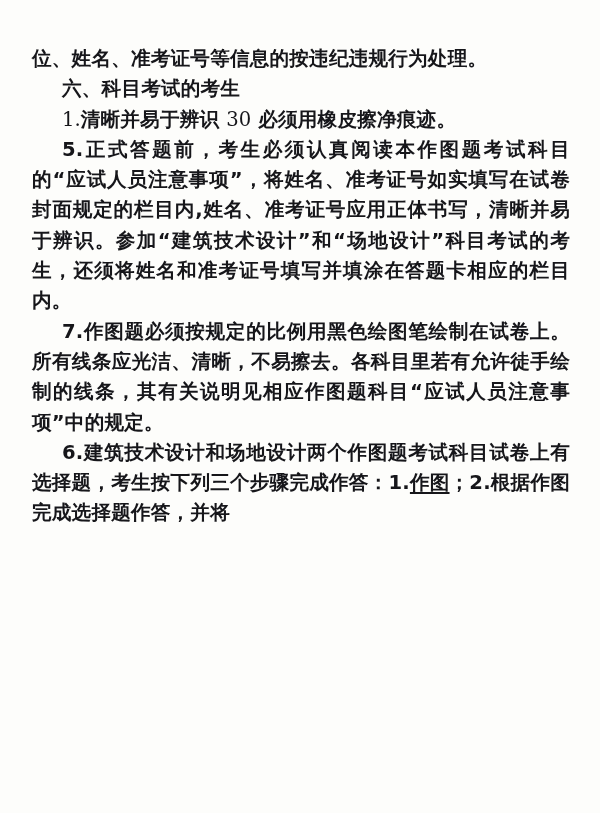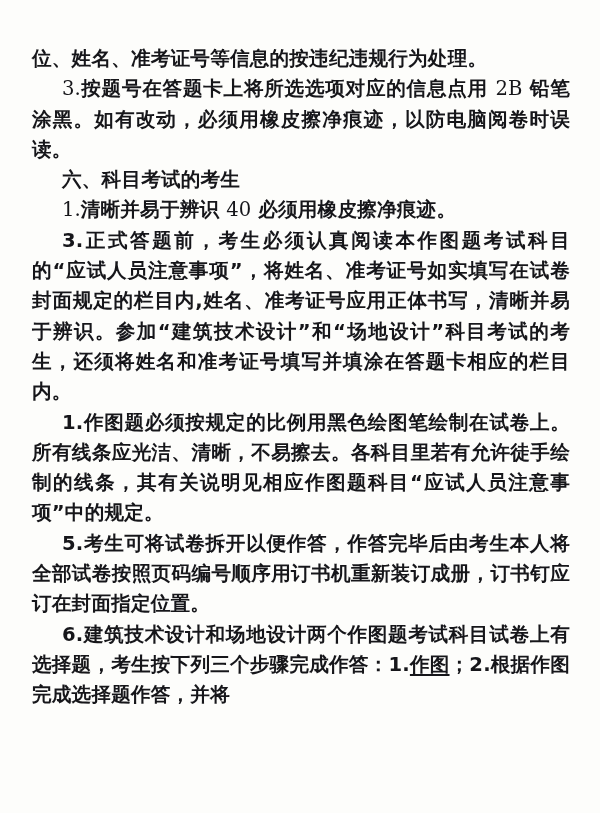--- a/index.html
+++ b/index.html
@@ -57,35 +57,31 @@
   }
 </style>
 </head>
 <body>
 
 <div id="page">
   <div class="doc-body">
 
     <p class="para">位、姓名、准考证号等信息的按违纪违规行为处理。</p>
 
-    <p class="para indent">
-      <span class="latin">3.</span><span>按题号在答题卡上将所选选项对应的信息点用 </span><span class="latin">2B</span><span> 铅笔涂黑。如有改动，必须用橡皮擦净痕迹，以防电脑阅卷时误读。</span>
-    </p>
 
     <p class="para indent-heading">六、科目考试的考生</p>
 
     <p class="para indent">
-      <span class="latin">1.</span><span>清晰并易于辨识 </span><span class="latin">40</span><span> 必须用橡皮擦净痕迹。</span>
+      <span class="latin">1.</span><span>清晰并易于辨识 </span><span class="latin">30</span><span> 必须用橡皮擦净痕迹。</span>
     </p>
 
 
-    <p class="para indent">3.正式答题前，考生必须认真阅读本作图题考试科目的“应试人员注意事项”，将姓名、准考证号如实填写在试卷封面规定的栏目内,姓名、准考证号应用正体书写，清晰并易于辨识。参加“建筑技术设计”和“场地设计”科目考试的考生，还须将姓名和准考证号填写并填涂在答题卡相应的栏目内。</p>
+    <p class="para indent">5.正式答题前，考生必须认真阅读本作图题考试科目的“应试人员注意事项”，将姓名、准考证号如实填写在试卷封面规定的栏目内,姓名、准考证号应用正体书写，清晰并易于辨识。参加“建筑技术设计”和“场地设计”科目考试的考生，还须将姓名和准考证号填写并填涂在答题卡相应的栏目内。</p>
 
-    <p class="para indent">1.作图题必须按规定的比例用黑色绘图笔绘制在试卷上。所有线条应光洁、清晰，不易擦去。各科目里若有允许徒手绘制的线条，其有关说明见相应作图题科目“应试人员注意事项”中的规定。</p>
+    <p class="para indent">7.作图题必须按规定的比例用黑色绘图笔绘制在试卷上。所有线条应光洁、清晰，不易擦去。各科目里若有允许徒手绘制的线条，其有关说明见相应作图题科目“应试人员注意事项”中的规定。</p>
 
-    <p class="para indent">5.考生可将试卷拆开以便作答，作答完毕后由考生本人将全部试卷按照页码编号顺序用订书机重新装订成册，订书钉应订在封面指定位置。</p>
 
     <p class="para indent">
       <span>6.建筑技术设计和场地设计两个作图题考试科目试卷上有选择题，考生按下列三个步骤完成作答：1.</span><span class="u">作图</span><span>；2.根据作图完成选择题作答，并将</span>
     </p>
 
   </div>
 </div>
 
 </body></html>

